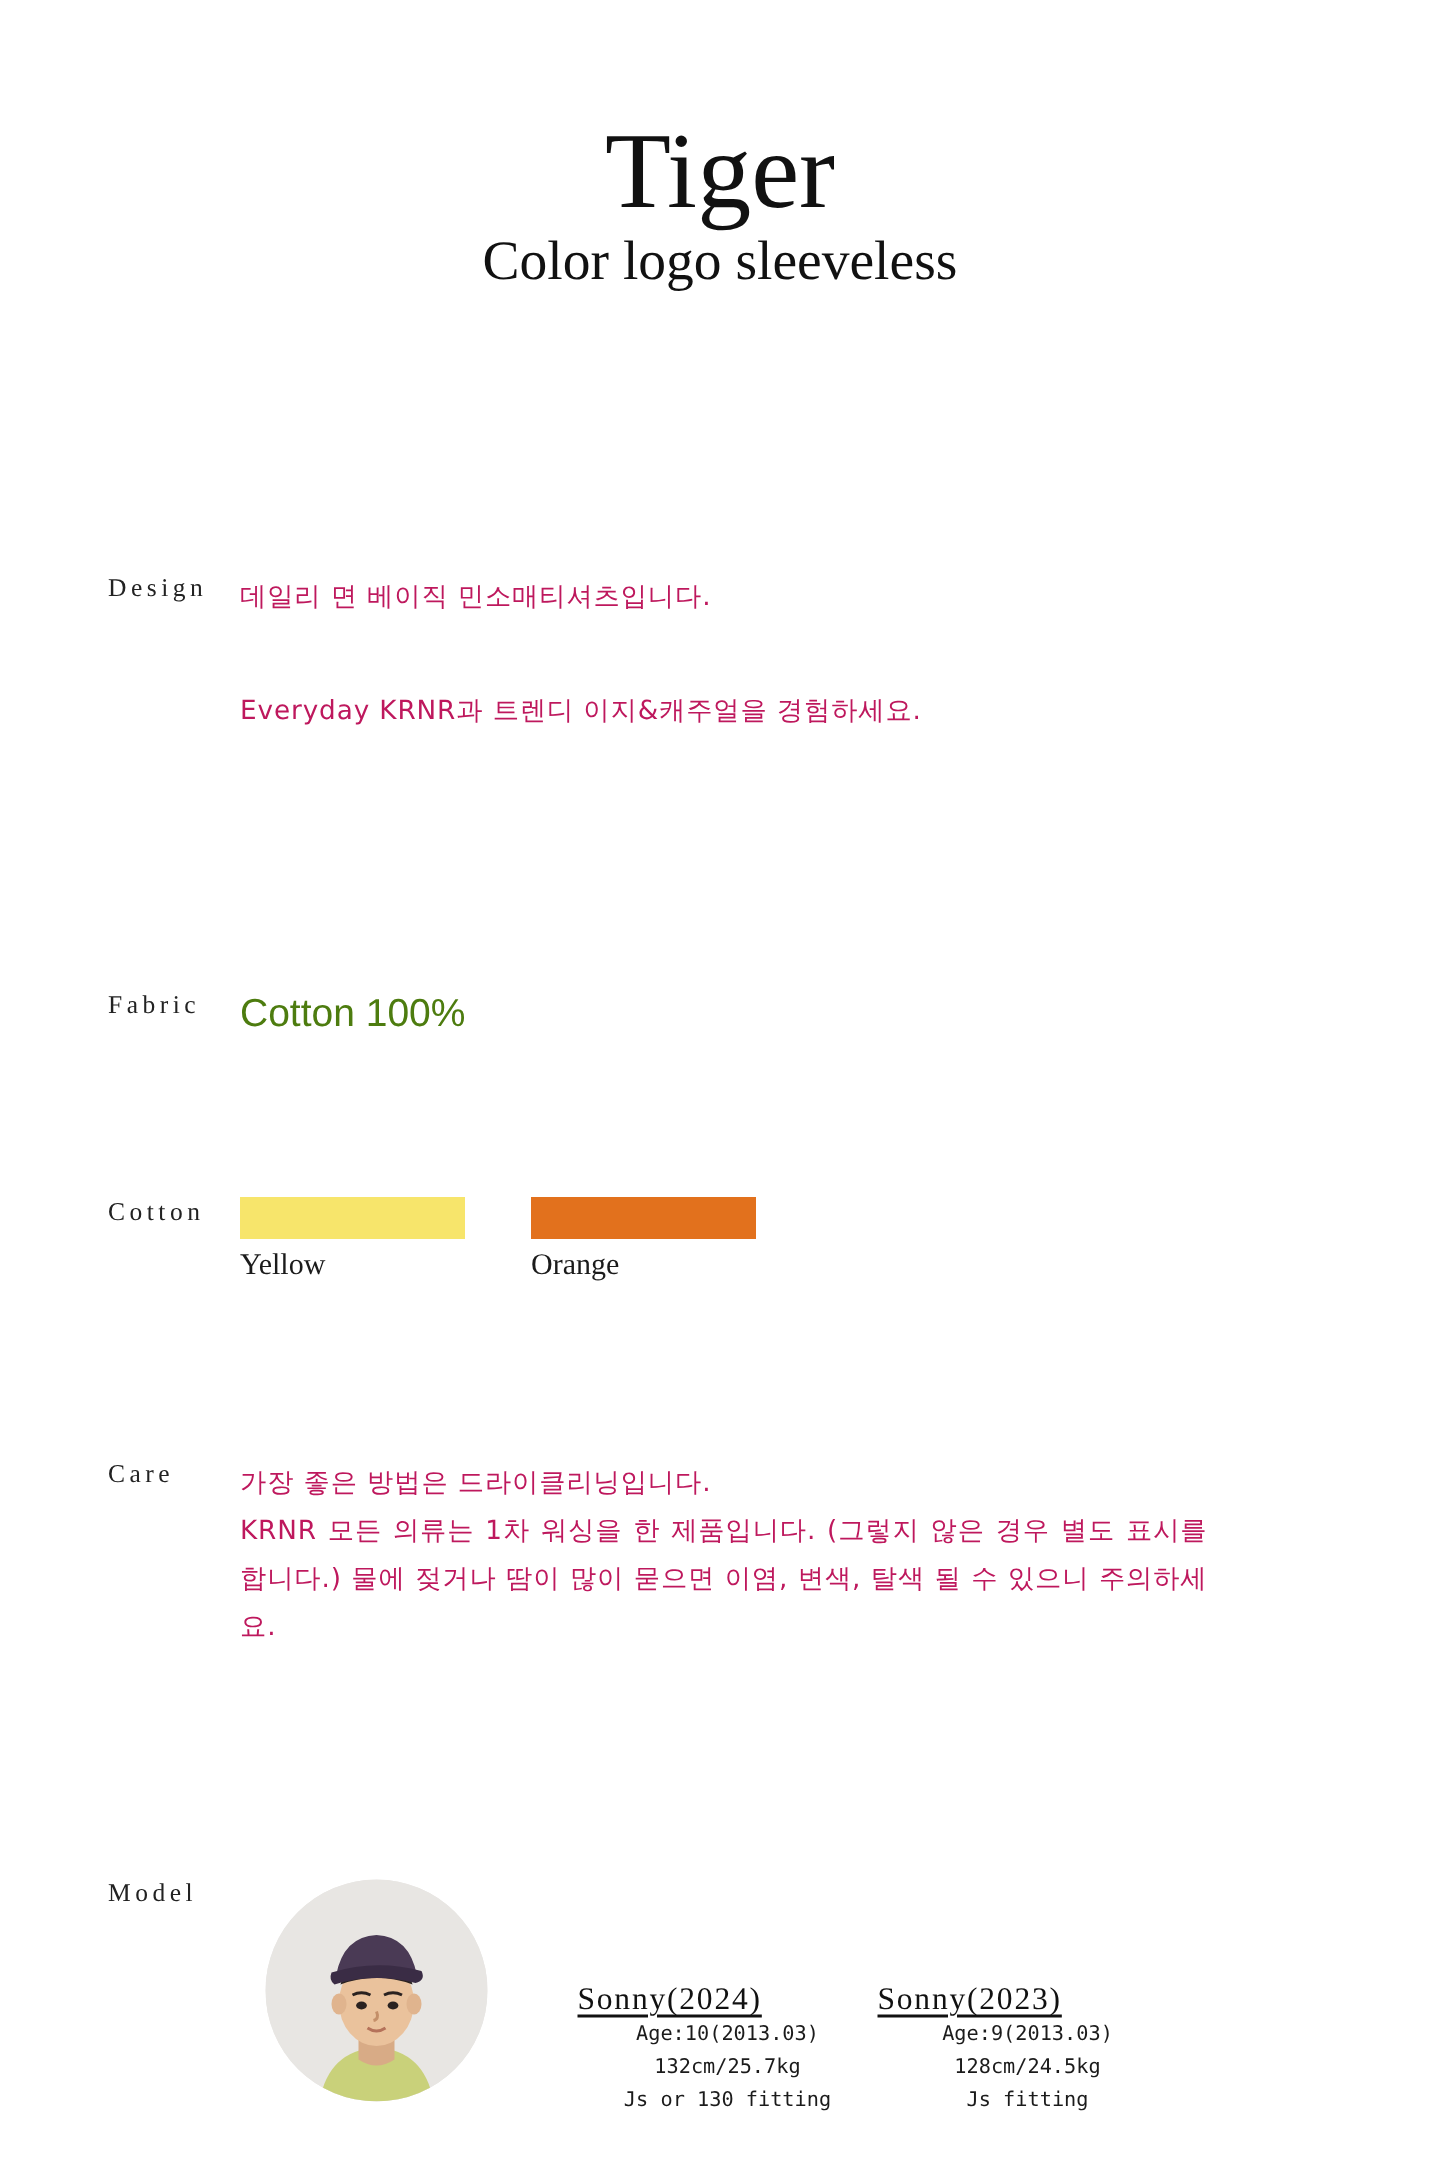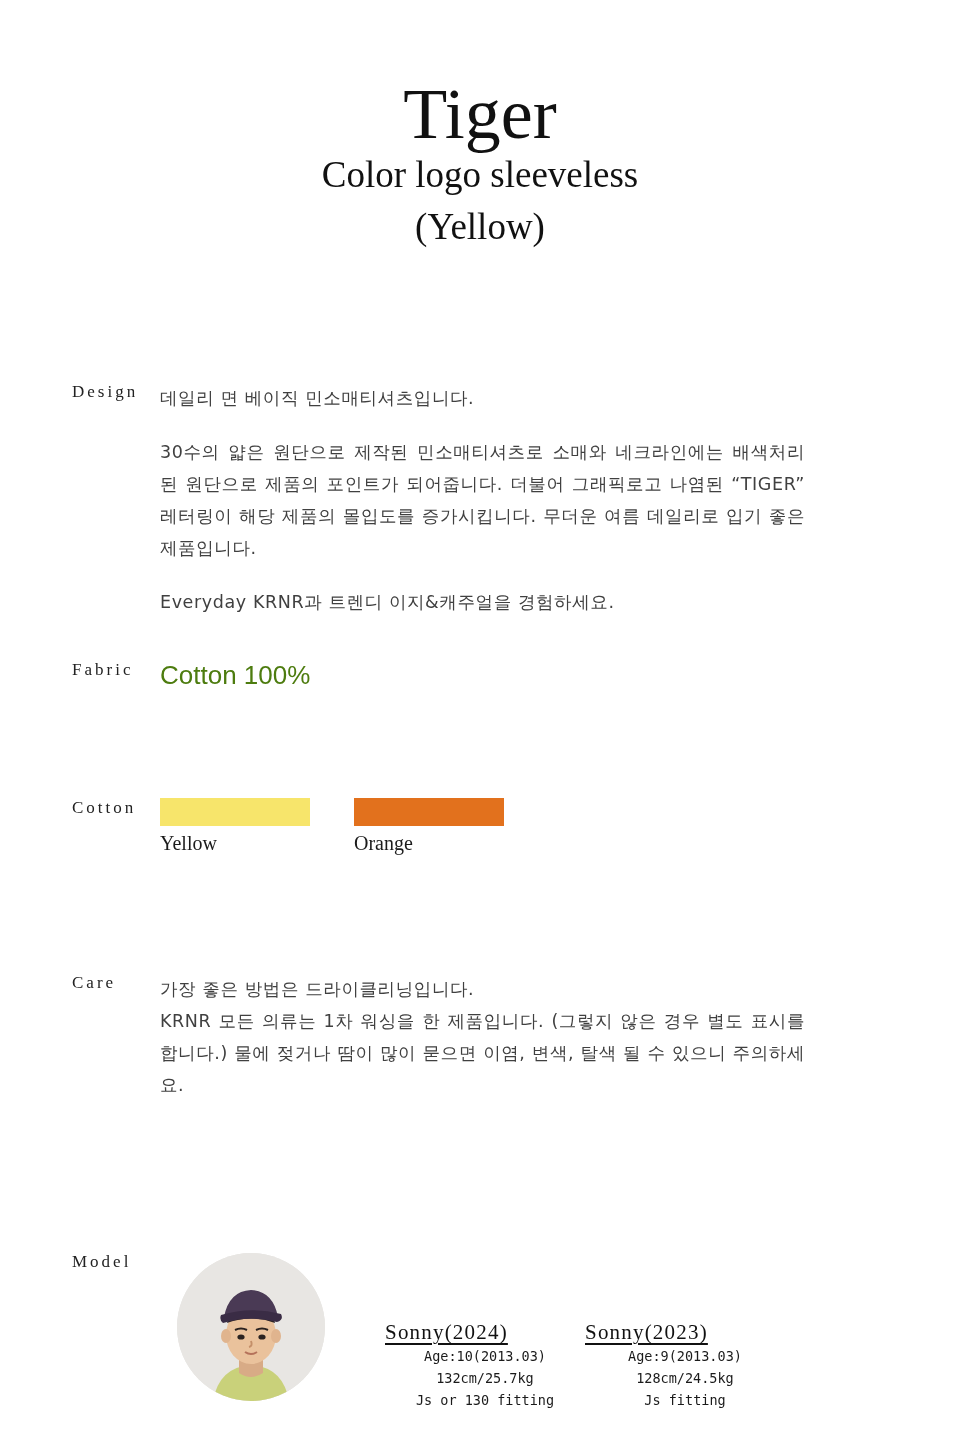--- a/index.html
+++ b/index.html
@@ -70,21 +70,21 @@
   .content {
     position: absolute;
     left: 160px;
     width: 645px;
   }
 
   .kr {
     font-family: "DejaVu Sans", sans-serif;
     font-size: 17.5px;
     line-height: 32px;
-    color: #404040;
+    color: #be185d;
     text-align: justify;
     text-justify: inter-character;
     letter-spacing: 0.2px;
   }
   .kr.nojustify {
     text-align: left;
   }
   .mono-ish {
     font-family: "DejaVu Sans", sans-serif;
     letter-spacing: 0.6px;
@@ -170,29 +170,27 @@
   }
 </style>
 </head>
 <body>
 
 <div class="page">
 
   <div class="header">
     <div class="title">Tiger</div>
     <div class="subtitle">Color logo sleeveless</div>
-    <div class="subtitle2">(Yellow)</div>
   </div>
 
   <div class="section" style="top: 382px;">
     <div class="label">Design</div>
     <div class="content">
       <div class="kr nojustify mono-ish">데일리 면 베이직 민소매티셔츠입니다.</div>
       <div class="para-gap"></div>
-      <div class="kr mono-ish">30수의 얇은 원단으로 제작된 민소매티셔츠로 소매와 네크라인에는 배색처리된 원단으로 제품의 포인트가 되어줍니다. 더불어 그래픽로고 나염된 “TIGER” 레터링이 해당 제품의 몰입도를 증가시킵니다. 무더운 여름 데일리로 입기 좋은 제품입니다.</div>
       <div class="para-gap"></div>
       <div class="kr nojustify mono-ish">Everyday KRNR과 트렌디 이지&amp;캐주얼을 경험하세요.</div>
     </div>
   </div>
 
   <div class="section" style="top: 660px;">
     <div class="label">Fabric</div>
     <div class="content">
       <div class="fabric-text">Cotton 100%</div>
     </div>

